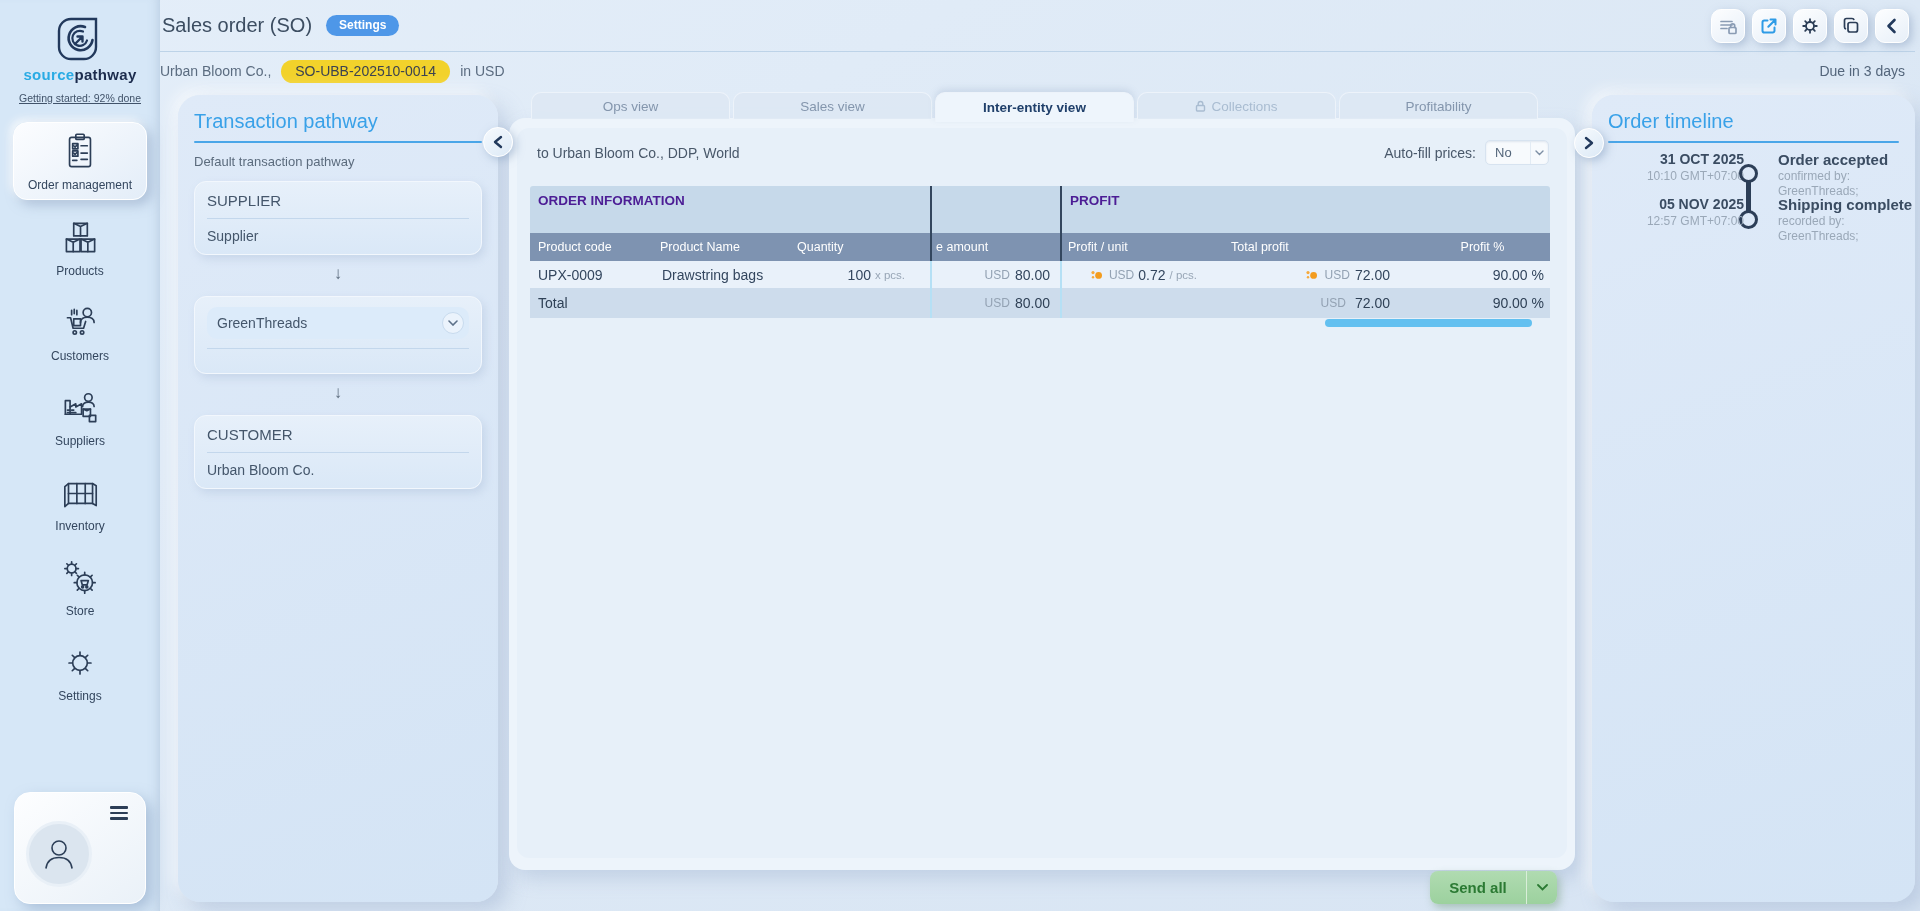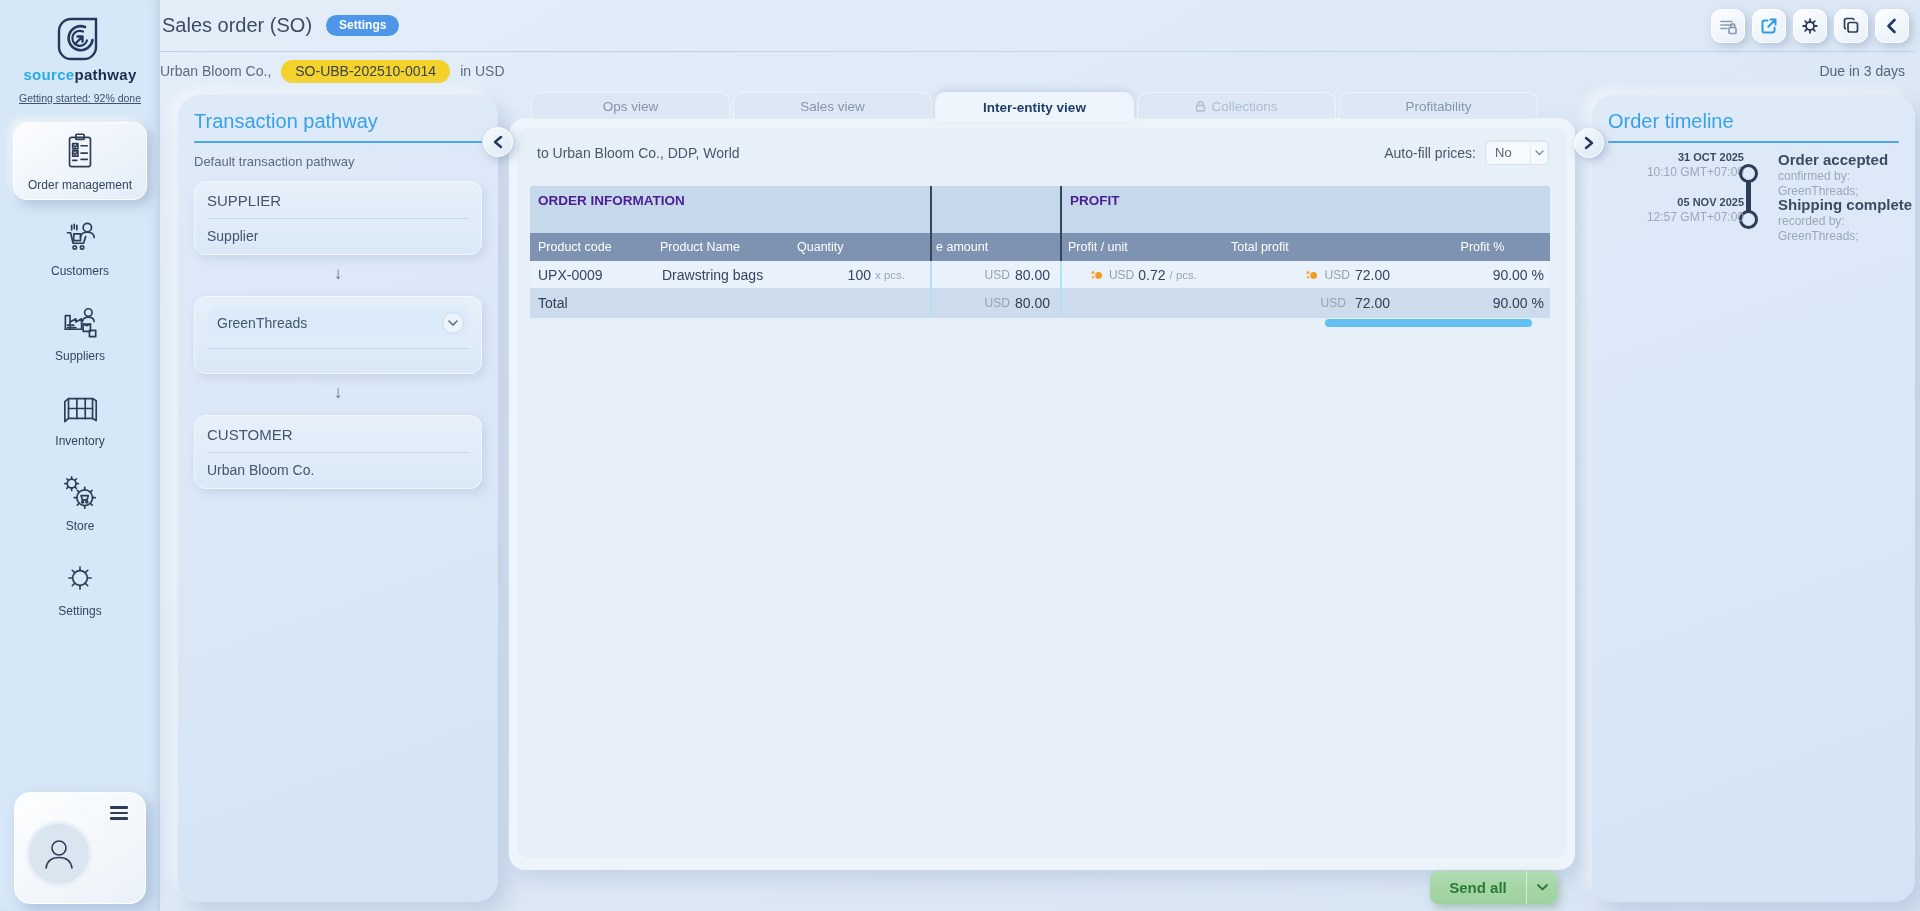--- a/index.html
+++ b/index.html
@@ -67,21 +67,21 @@
   .p-select { display:flex; align-items:center; background:#dcebfa; border-radius:10px; padding:5px 5px 5px 10px; cursor:pointer; }
   .p-select .vl { flex:1; }
   .sel-chev { width:22px; height:22px; border-radius:50%; background:#ebf3fc; border:1px solid #c8dbee;
               display:flex; align-items:center; justify-content:center; }
   .collapse-btn { position:absolute; width:30px; height:30px; border-radius:50%; z-index:5; cursor:pointer;
                   background:linear-gradient(145deg,#f6fafe,#dcE9f6); border:1px solid #ffffff;
                   box-shadow:3px 3px 8px rgba(130,155,190,.5); display:flex; align-items:center; justify-content:center; }
 
   
   .tl-date { position:absolute; left:12px; width:140px; text-align:right; }
-  .tl-date .d { font-size:11px; font-weight:bold; color:#3a4c62; }
+  .tl-date .d { font-size:14px; font-weight:bold; color:#3a4c62; }
   .tl-date .t { font-size:12px; color:#9aa8b8; margin-top:2px; }
   .tl-text { position:absolute; left:186px; width:140px; }
   .tl-text .h { font-size:15px; font-weight:bold; color:#3a4c62; }
   .tl-text .s { font-size:12px; color:#9aa8b8; line-height:13px; margin-top:2px; }
   .tl-node { position:absolute; left:147px; width:19px; height:19px; border-radius:50%;
              border:3px solid #2c3e57; background:transparent; }
   .tl-link { position:absolute; left:154px; width:5px; background:#2c3e57; }
 
   
   .main-outer { position:absolute; left:509px; top:118px; width:1066px; height:752px;
@@ -166,20 +166,31 @@
           <rect x="15" y="14" width="5" height="5"></rect>
             <path d="M16 16l1.3 1.3L19.5 15"></path>
           <rect x="15" y="21" width="5" height="5"></rect>
             <path d="M16 23l1.3 1.3L19.5 22"></path>
           <path d="M23 16h6M23 23h6M23 29h6M15 30h4"></path>
         </svg>
         <div class="lbl">Order management</div>
       </div>
       <div class="nav-item">
         <svg class="ic" width="46" height="46" viewBox="0 0 44 44">
+          <rect x="16" y="8" width="13" height="12"></rect>
+            <path d="M16 8l6.5 3L29 8M22.5 11v9"></path>
+          <rect x="9" y="23" width="13" height="12"></rect>
+            <path d="M9 23l6.5 3L22 23M15.5 26v9"></path>
+          <rect x="23" y="23" width="13" height="12"></rect>
+            <path d="M23 23l6.5 3L36 23M29.5 26v9"></path>
+        </svg>
+        <div class="lbl">Products</div>
+      </div>
+      <div class="nav-item">
+        <svg class="ic" width="46" height="46" viewBox="0 0 44 44">
           <circle cx="29" cy="12" r="4"></circle>
             <path d="M22.5 21.5c0-3.2 2.9-5.2 6.5-5.2s6.5 2 6.5 5.2"></path>
           <path d="M10 17h3l2.4 10h10l2-6.5"></path>
             <circle cx="17" cy="31" r="1.6"></circle>
             <circle cx="24" cy="31" r="1.6"></circle>
           <rect x="16" y="18" width="6.5" height="6.5"></rect>
             <path d="M14 10v4M16.5 9v4M19 10v4"></path>
         </svg>
         <div class="lbl">Customers</div>
       </div>

